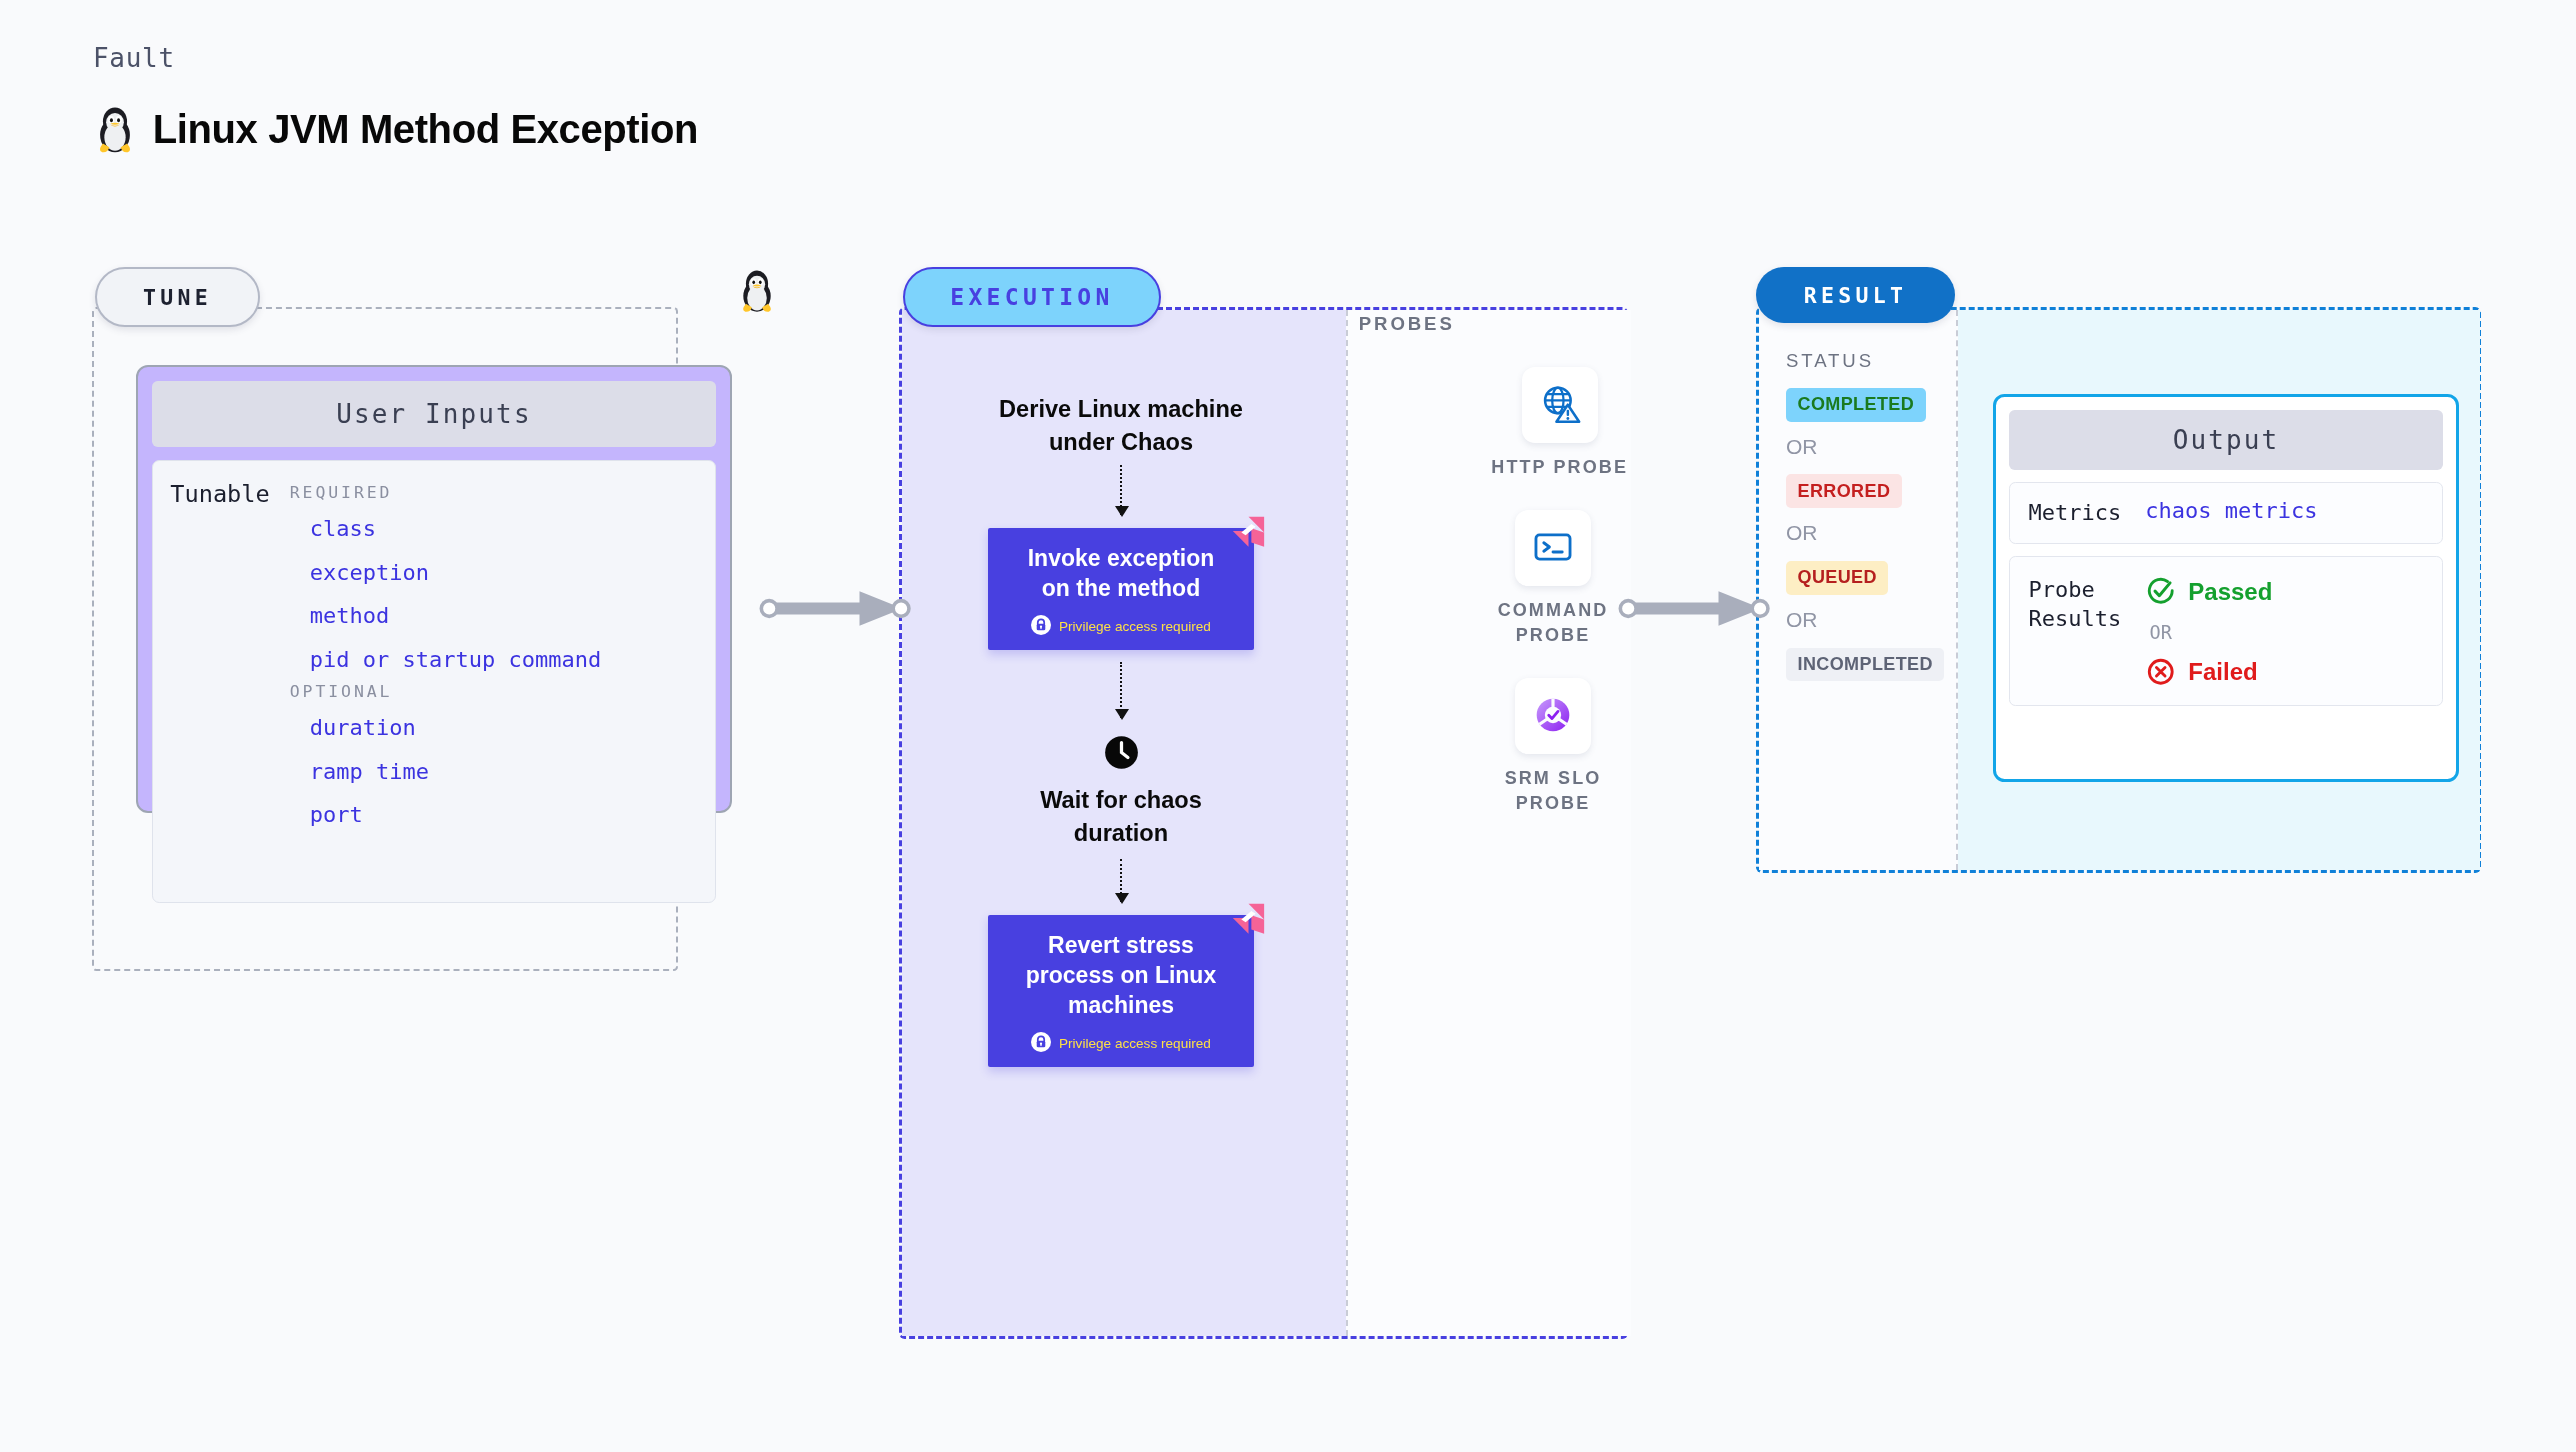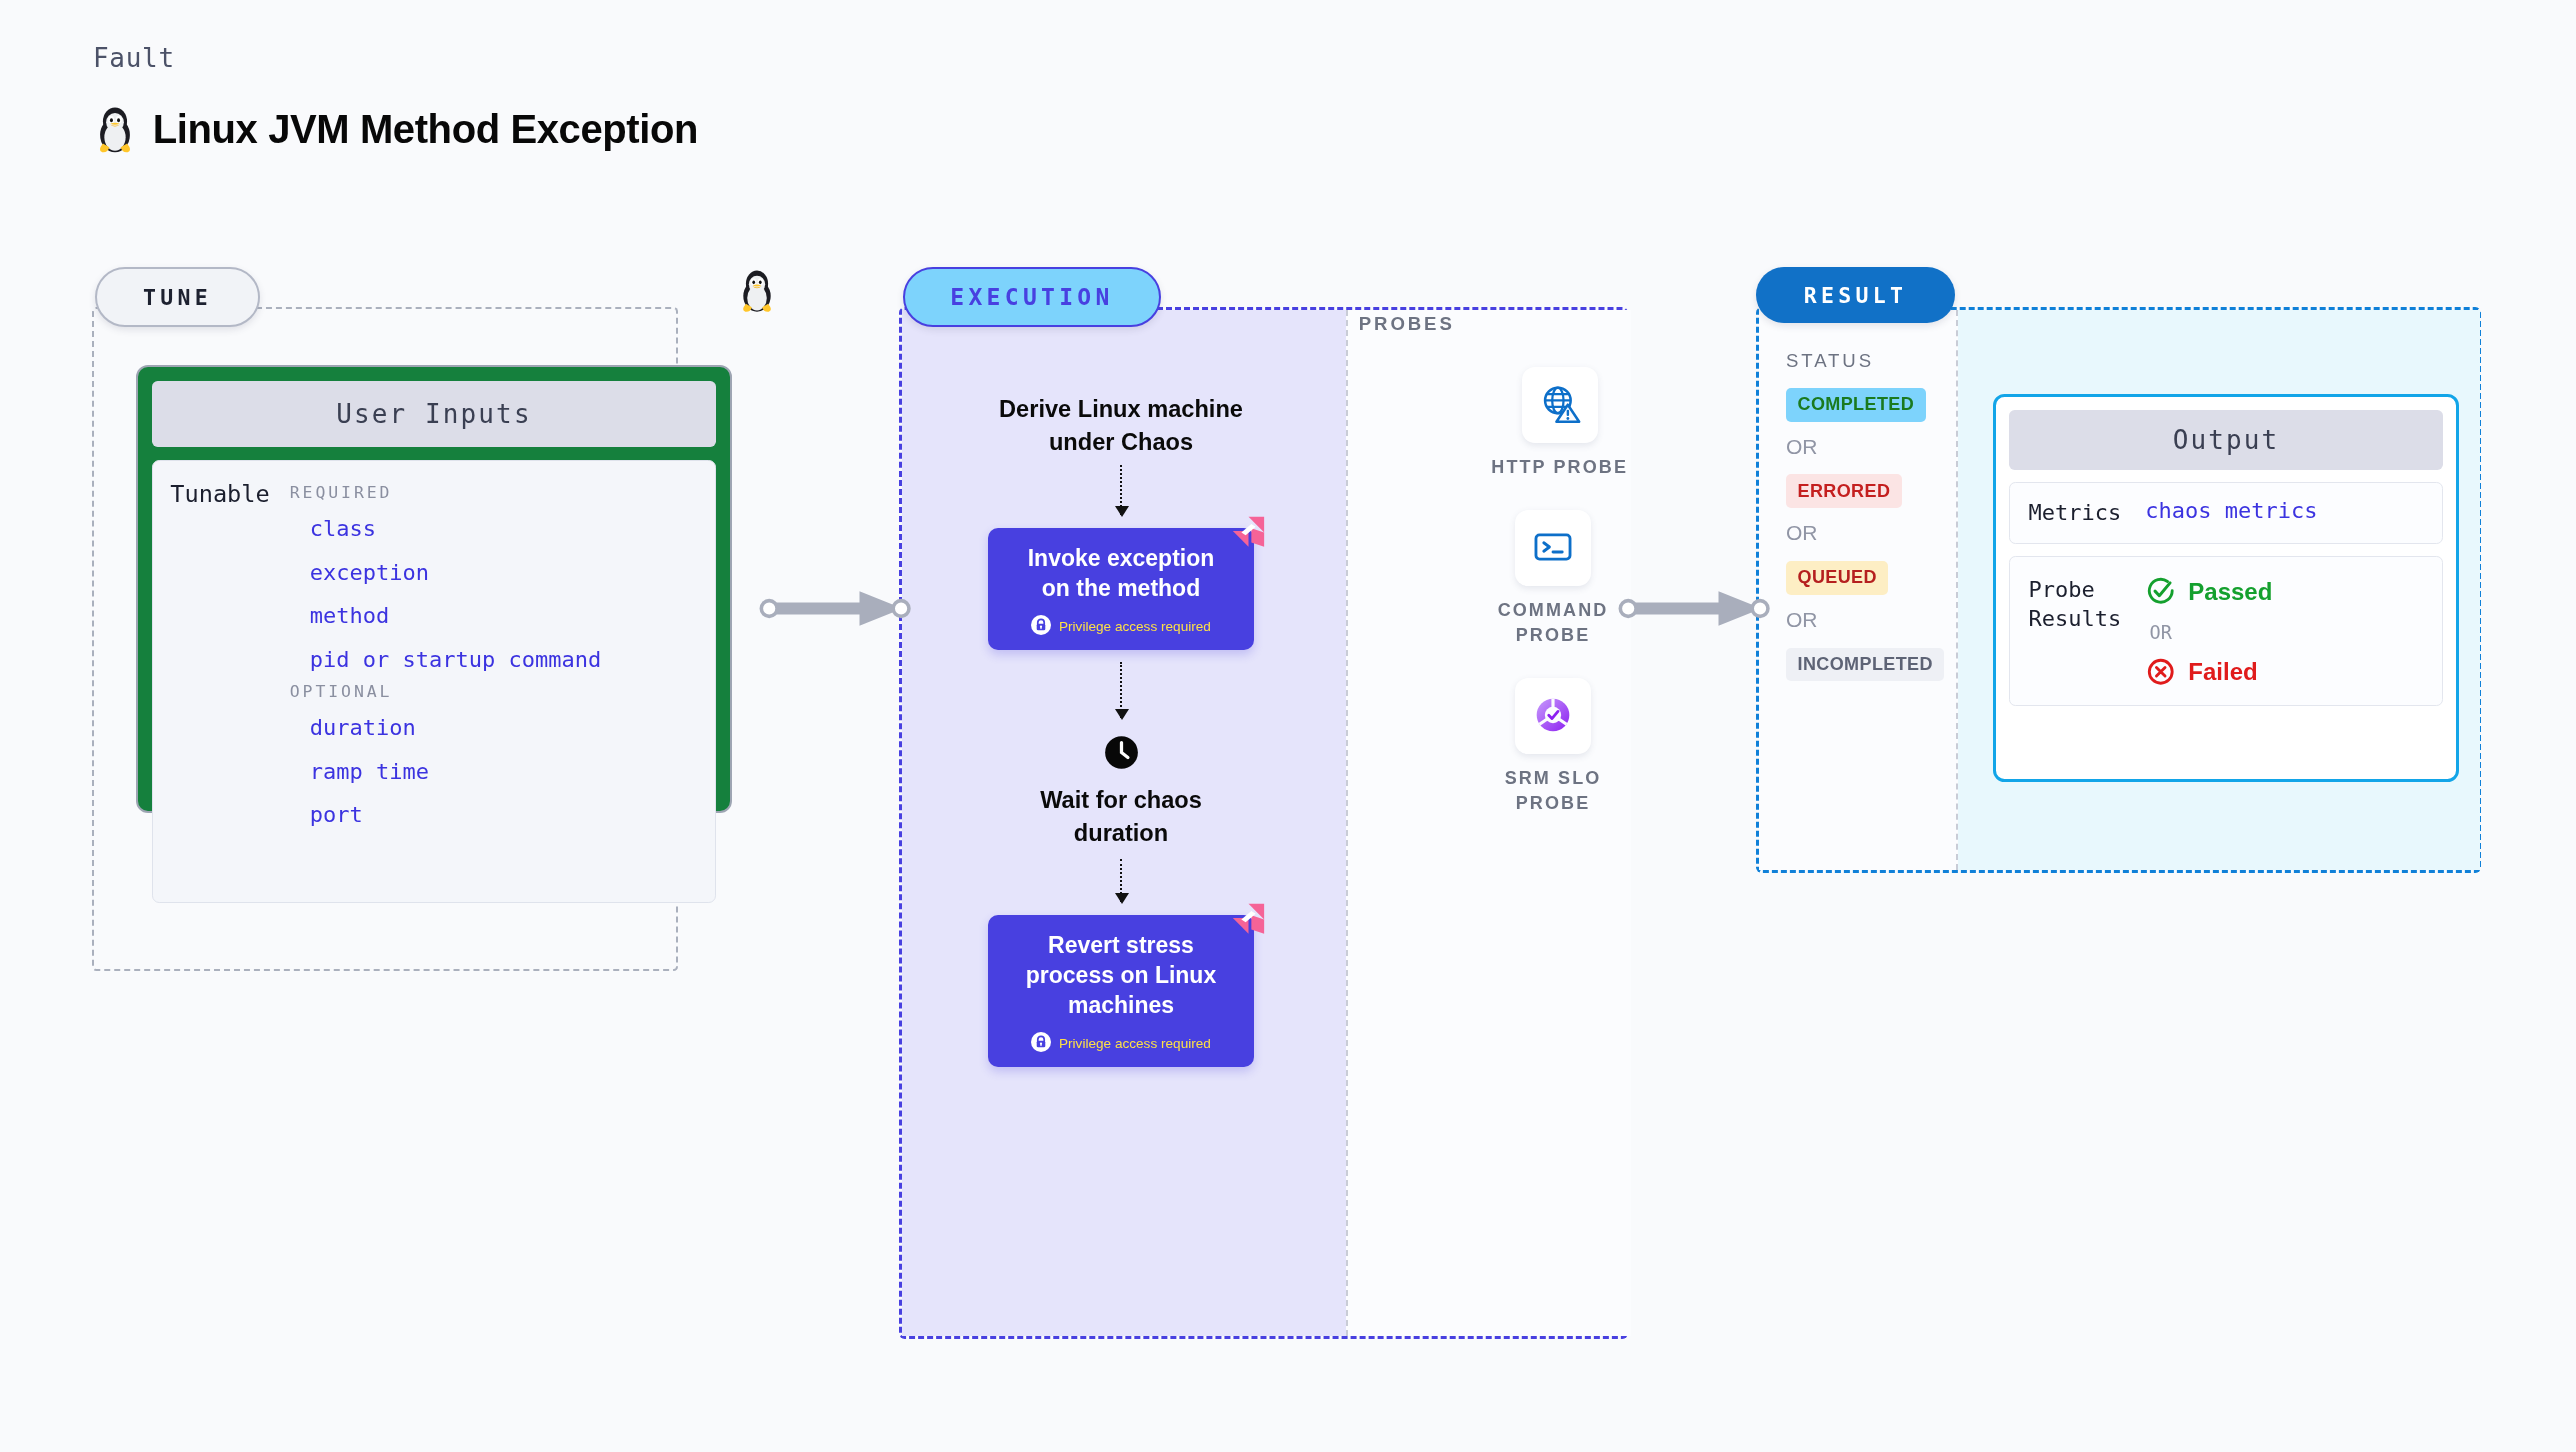--- a/index.html
+++ b/index.html
@@ -48,21 +48,21 @@
   }
   #tune-badge {
     left: 95px; top: 267px; width: 161px; height: 56px;
     background: #f1f3f7; color: #1d2130;
     border: 2.1px solid #b3b8c6; font-size: 21.5px;
   }
   #tux-on-border { position: absolute; left: 736px; top: 266px; z-index: 40; }
   #user-inputs-card {
     position: absolute; left: 136px; top: 365px;
     width: 596px; height: 448px;
-    background: #15803d;
+    background: #c4b5fd;
     border: 2.1px solid #9ea5b3; border-radius: 12px;
     box-sizing: border-box; padding: 14.3px;
   }
   #user-inputs-header {
     height: 66px; background: #dcdde8; border-radius: 5.7px;
     display: flex; align-items: center; justify-content: center;
     font-family: "DejaVu Sans Mono", monospace;
     font-size: 26px; color: #3a3f52; letter-spacing: 2.1px;
   }
   #tunable-box {
@@ -126,21 +126,21 @@
     width: 0; border-left: 2.9px dotted #111;
     margin: 7.2px 0 0 0; position: relative;
   }
   .v-dash::after {
     content: ""; position: absolute; left: -7.2px; bottom: -2.1px;
     border-left: 7.2px solid transparent; border-right: 7.2px solid transparent;
     border-top: 11.5px solid #111;
   }
   .step-box {
     position: relative; width: 266px;
-    background: #4840e0; border-radius: 10px;
+    background: #4840e0; border-radius: 2px;
     padding: 15.8px 13px 13px;
     box-sizing: border-box; text-align: center;
     box-shadow: 0 4.3px 10px rgba(72,64,224,.22);
   }
   .step-title {
     font-size: 23px; font-weight: bold; color: #ffffff; line-height: 1.3;
   }
   .priv-row {
     display: flex; align-items: center; justify-content: center;
     gap: 7.9px; margin-top: 11.5px;

